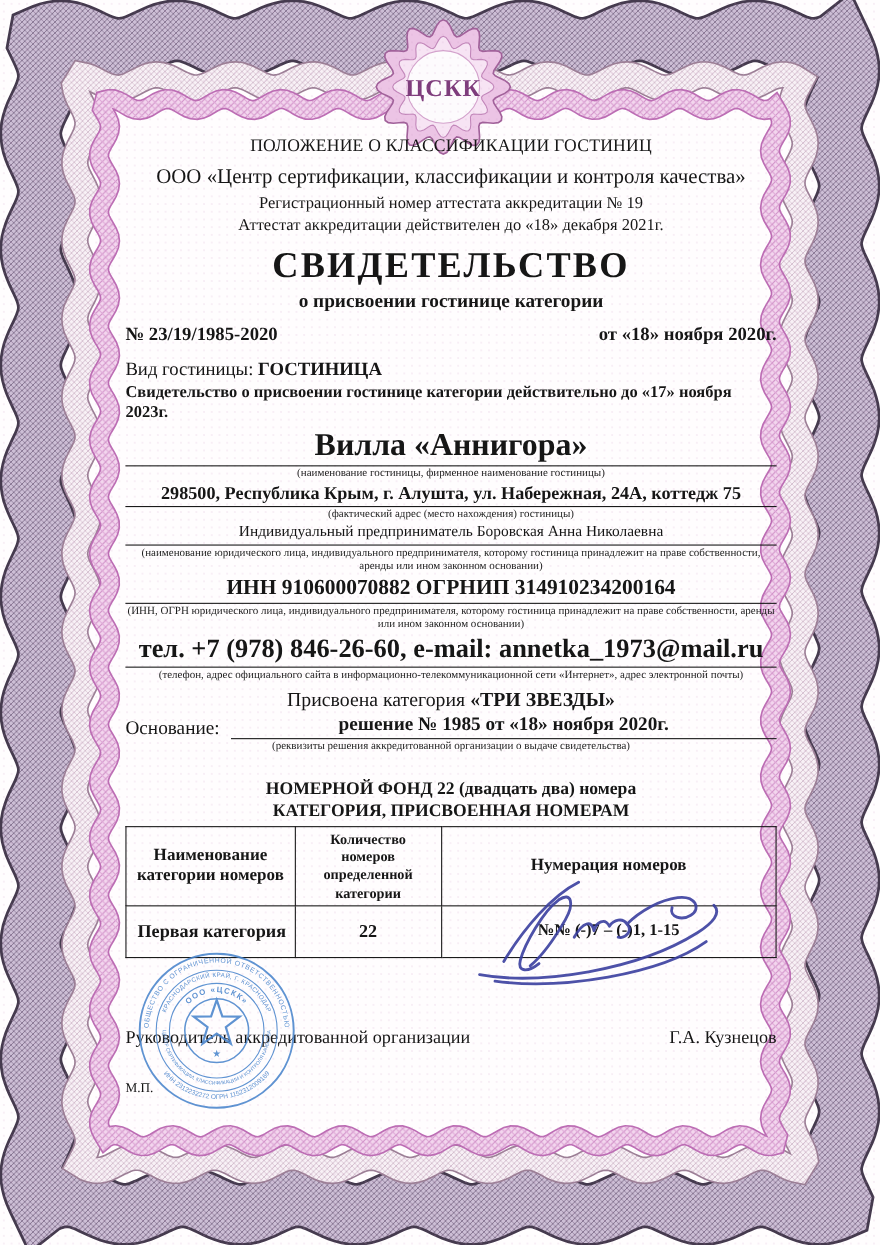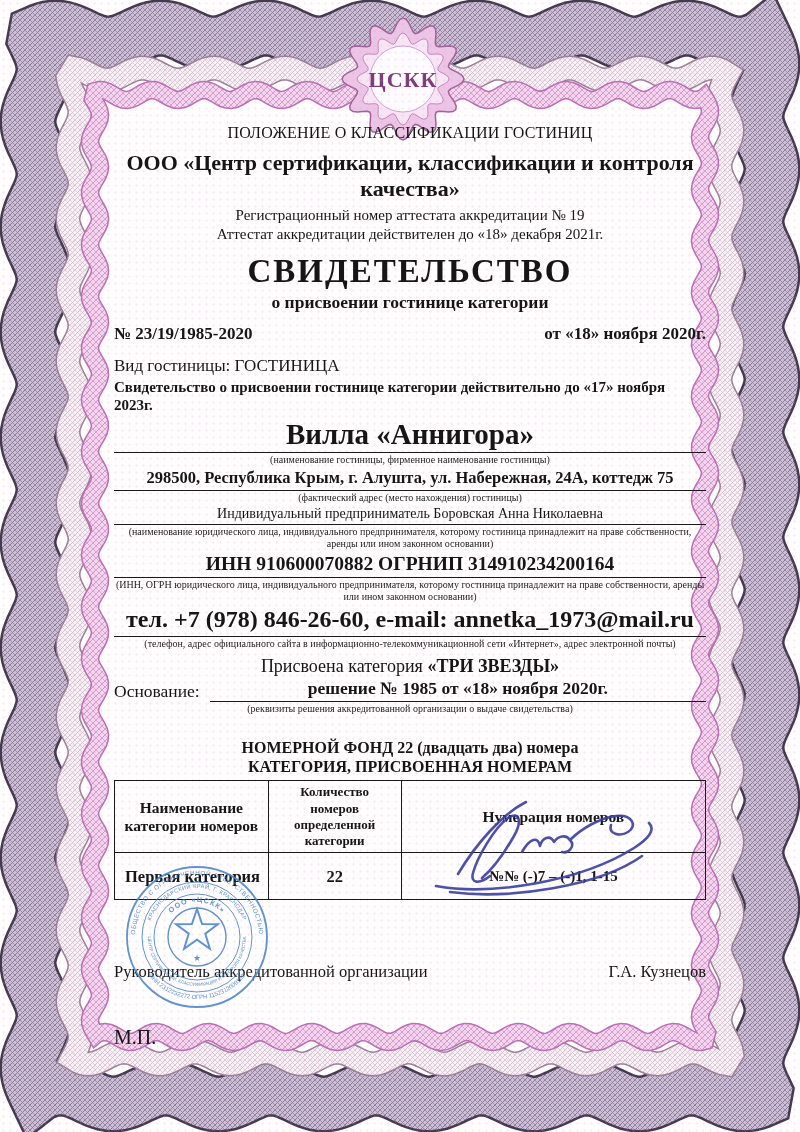--- a/index.html
+++ b/index.html
@@ -12,24 +12,24 @@
     content:"";position:absolute;inset:0;pointer-events:none;
     background-image:radial-gradient(rgba(204,150,196,.14) 1px,transparent 1.2px);
     background-size:7px 7px;
   }
   #border-svg,#stamp-svg,#sig-svg{position:absolute;pointer-events:none;}
   #border-svg{left:0;top:0;}
   .content{
     position:absolute;left:114px;top:124px;width:592px;
     text-align:center;line-height:1.18;z-index:2;
   }
-  .b{font-weight:normal;}
+  .b{font-weight:bold;}
   .left{text-align:left;}
   .hline1{font-size:16px;font-weight:normal;letter-spacing:.2px;}
-  .hline2{font-size:22px;font-weight:bold;margin-top:7px;}
+  .hline2{font-size:19px;font-weight:normal;margin-top:7px;}
   .hline3{font-size:15px;margin-top:5px;}
   .hline4{font-size:15px;margin-top:2px;}
   .title{font-size:33px;font-weight:bold;letter-spacing:2px;margin-top:8px;}
   .subtitle{font-size:17.5px;font-weight:bold;margin-top:1px;}
   .numrow{display:flex;justify-content:space-between;font-size:17px;font-weight:bold;margin-top:11px;}
   .typerow{font-size:17px;margin-top:12px;}
   .validity{font-size:15px;font-weight:bold;margin-top:3px;}
   .bigname{font-size:29px;font-weight:bold;margin-top:3px;padding-bottom:1px;border-bottom:1.3px solid #1a1a1a;}
   .caption{font-size:10px;line-height:1.2;color:#1d1d1d;margin-top:1px;}
   .uline{border-bottom:1.3px solid #1a1a1a;padding-bottom:2px;margin-top:2px;}
@@ -46,21 +46,21 @@
   .ttitle{font-size:16px;font-weight:bold;margin-top:1px;}
   table.rooms{width:100%;border-collapse:collapse;margin-top:3px;}
   table.rooms th,table.rooms td{border:1.5px solid #1a1a1a;vertical-align:middle;padding:3px 6px;}
   .th1{font-size:15.5px;font-weight:bold;}
   .th2{font-size:13px;font-weight:bold;line-height:1.25;}
   .th3{font-size:15.5px;font-weight:bold;}
   .td1{font-size:16.5px;font-weight:bold;text-align:left;padding-left:10px !important;height:40px;margin-top:12px;}
   .td2{font-size:16.5px;font-weight:bold;text-align:center;}
   .td3{font-size:15px;font-weight:bold;text-align:center;}
   .signrow{display:flex;justify-content:space-between;align-items:baseline;margin-top:62px;font-size:16.5px;}
-  .mp{font-size:20px;margin-top:44px;}
+  .mp{font-size:12px;margin-top:30px;}
   #sig-svg{left:428px;top:788px;z-index:3;}
   #stamp-svg{left:112px;top:852px;z-index:3;overflow:visible;}
 </style>
 </head>
 <body>
 
 <div class="page">
 
   <svg id="border-svg" width="800" height="1132" viewBox="0 0 800 1132">
     <defs>

